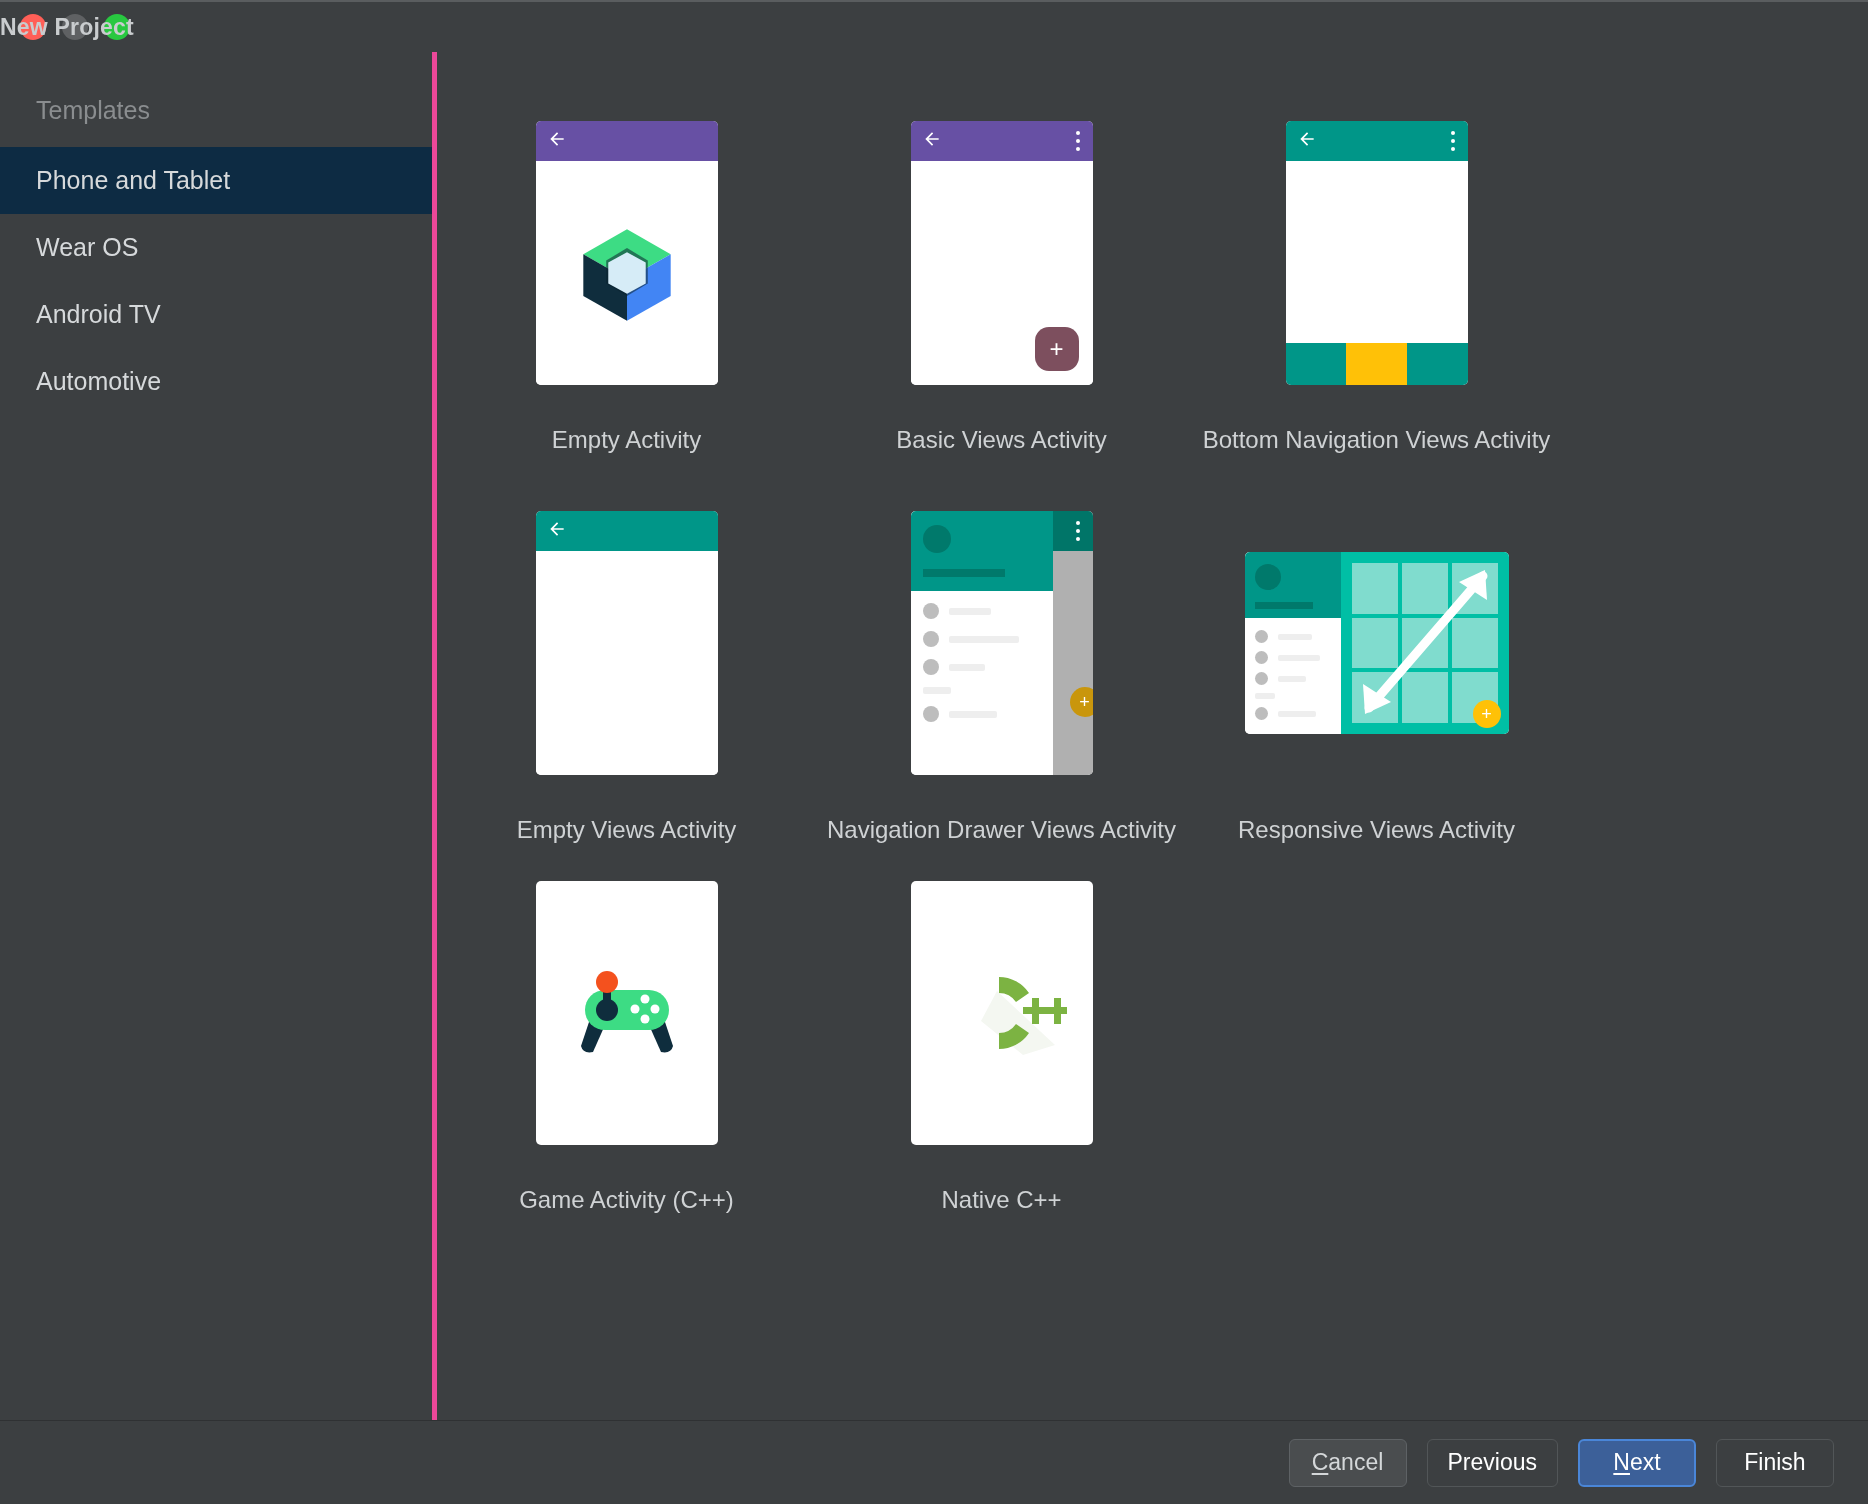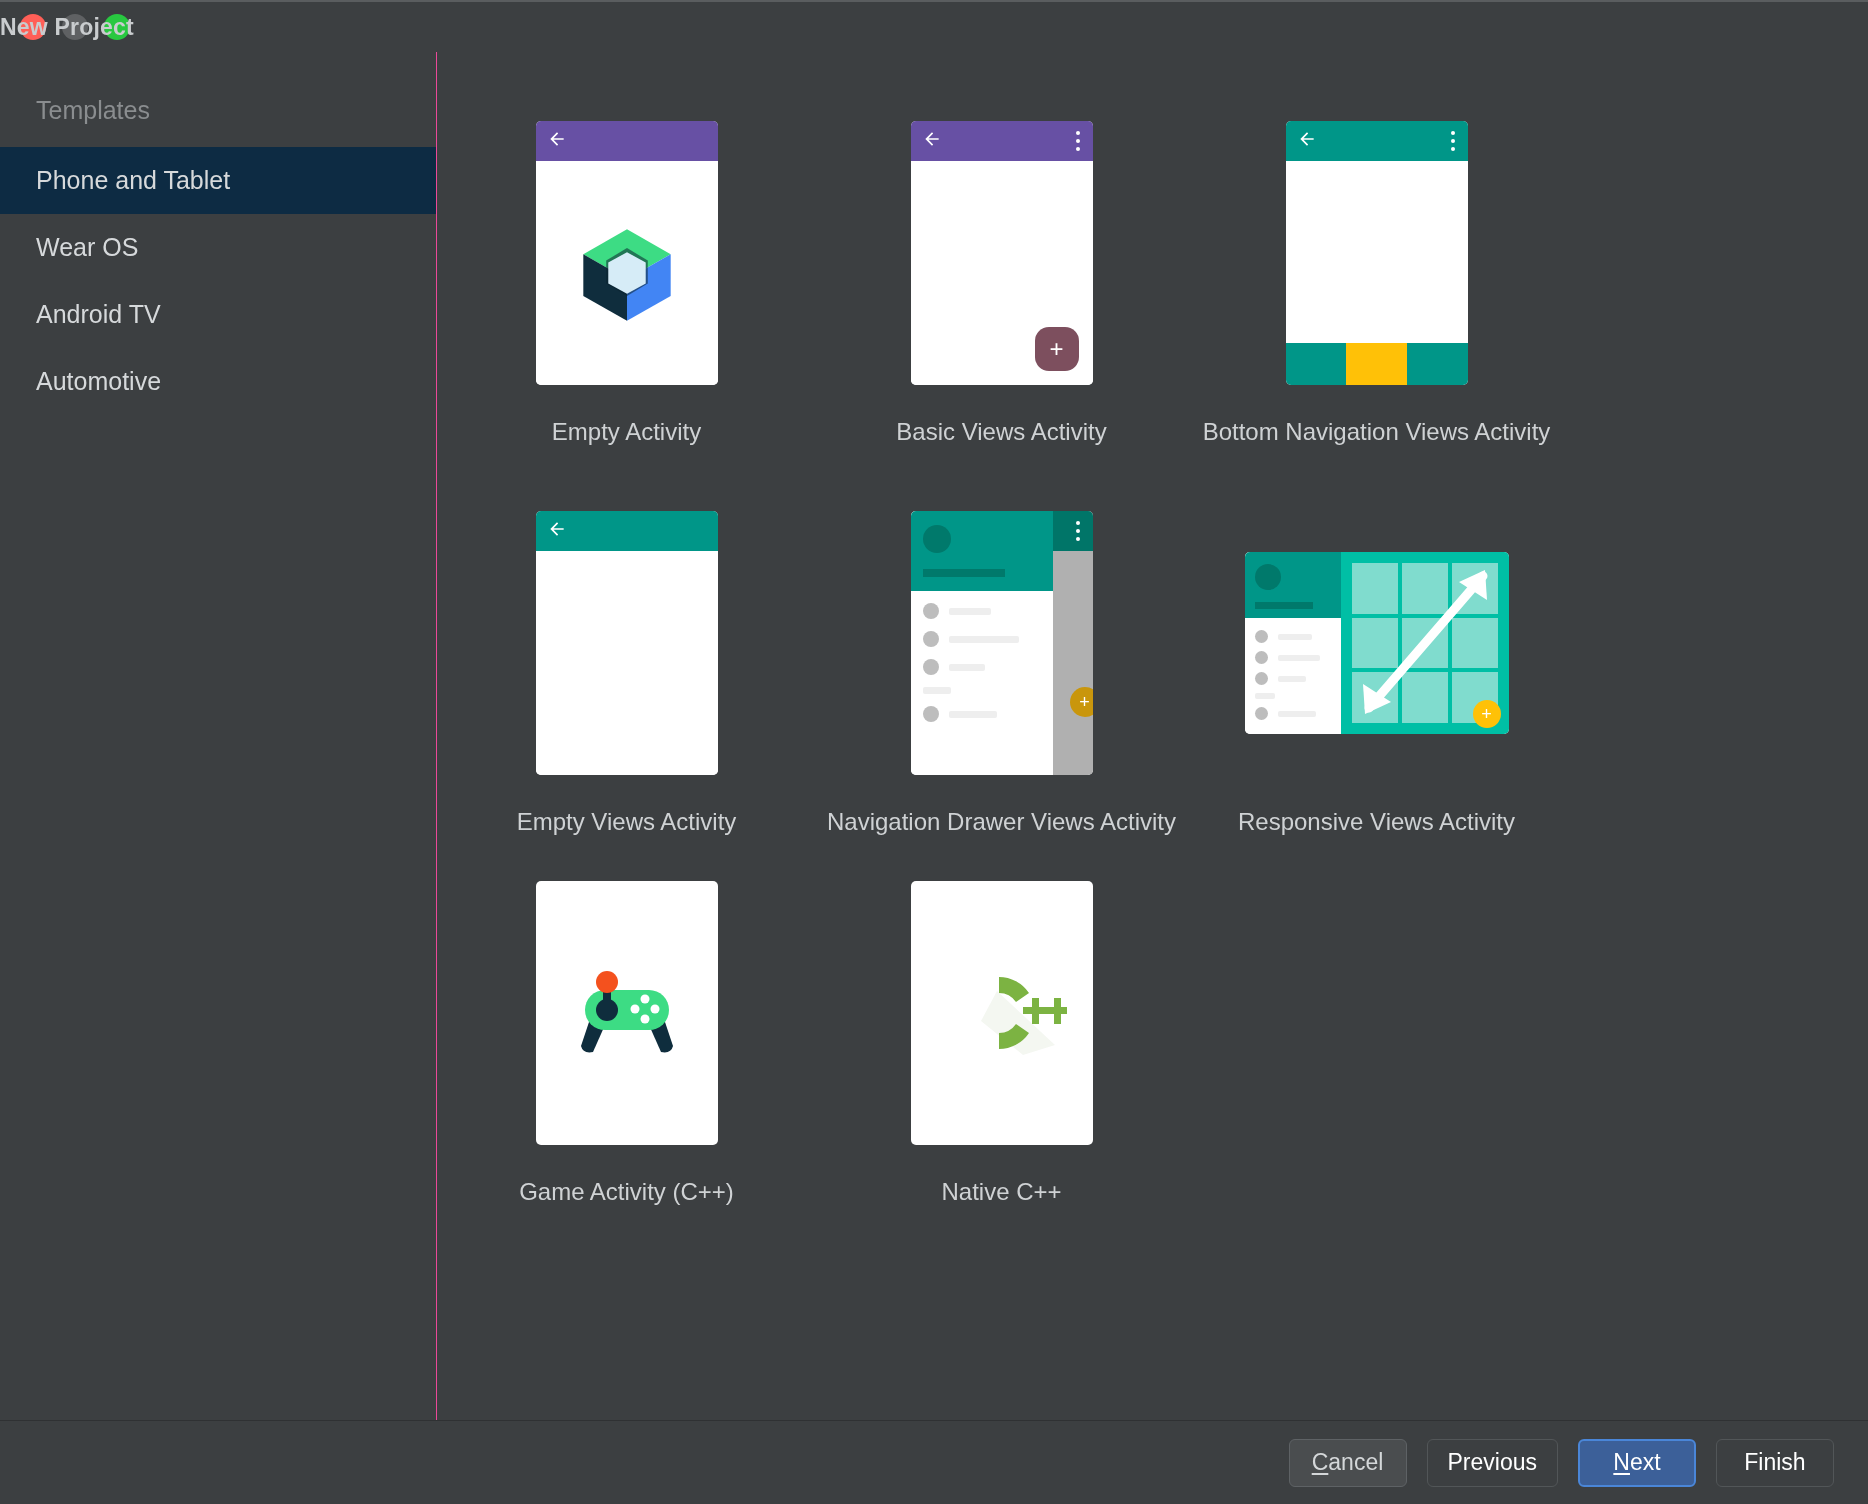--- a/index.html
+++ b/index.html
@@ -35,21 +35,21 @@
     letter-spacing: 0.2px;
   }
 
   
   .body { flex: 1; display: flex; min-height: 0; }
 
   
   .sidebar {
     width: 437px; min-width: 437px;
     background: #3c3f41;
-    border-right: 1px solid #ec4899;
+    border-right: 5px solid #ec4899;
     padding-top: 22px;
   }
   .sidebar-header {
     font-size: 25px; color: #8a8d8f;
     padding: 22px 0 22px 36px;
   }
   .sidebar-item {
     font-size: 25px; color: #d6d9db;
     padding: 16px 0 16px 36px;
     line-height: 1.4;
@@ -77,21 +77,21 @@
   }
   .cell.first-row { height: 390px; }
   .cell.row2, .cell.row3 { height: 370px; }
 
   .thumb-wrap {
     display: flex; align-items: center; justify-content: center;
     height: 310px;
   }
   .cell-label {
     font-size: 24px; color: #cfd2d4; text-align: center;
-    margin-top: 10px; white-space: nowrap;
+    margin-top: 18px; white-space: nowrap;
   }
 
   
   .cell.selected-cell {
     border: 2px solid #3d7ec4;
     width: 375px;
   }
   .cell.selected-cell .cell-label {
     background: #2f65c8; color: #ffffff;
     width: 100%; margin-top: 0;

